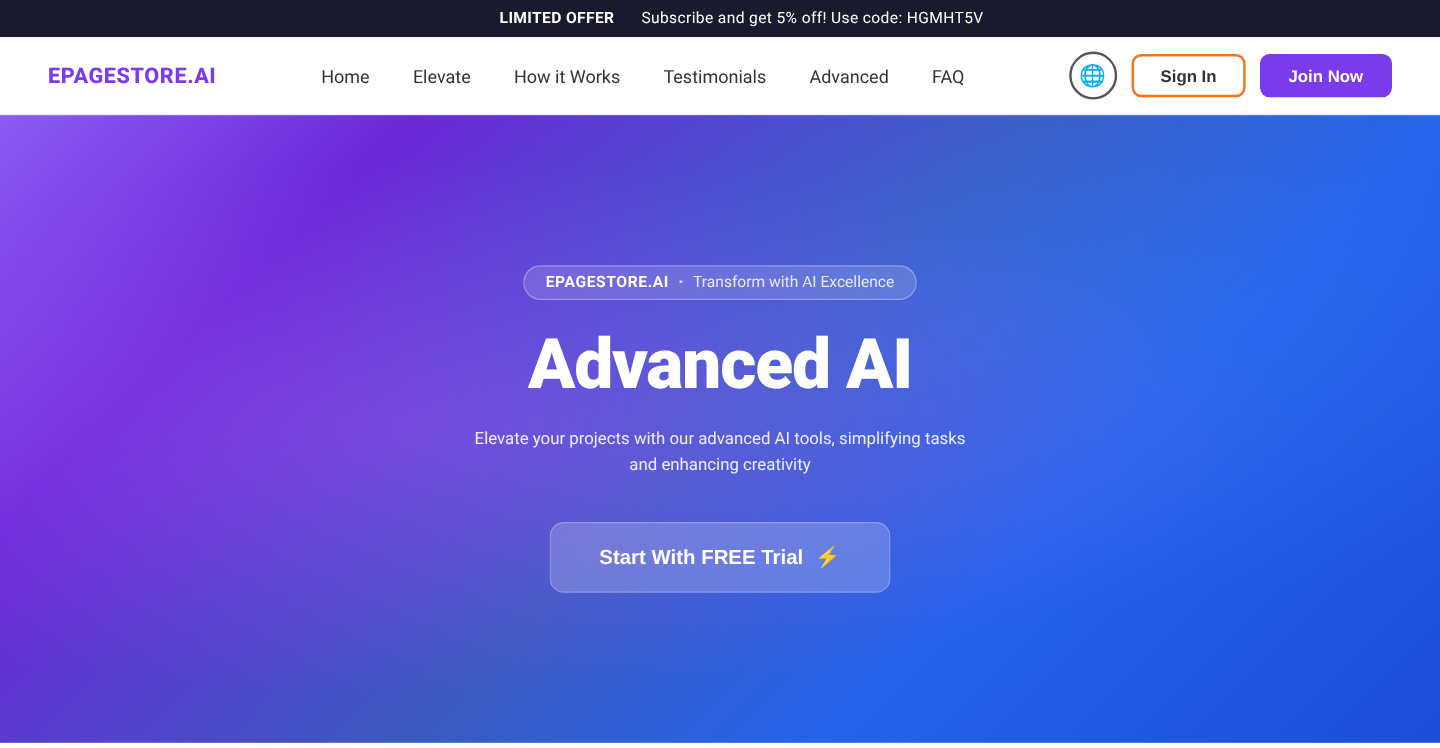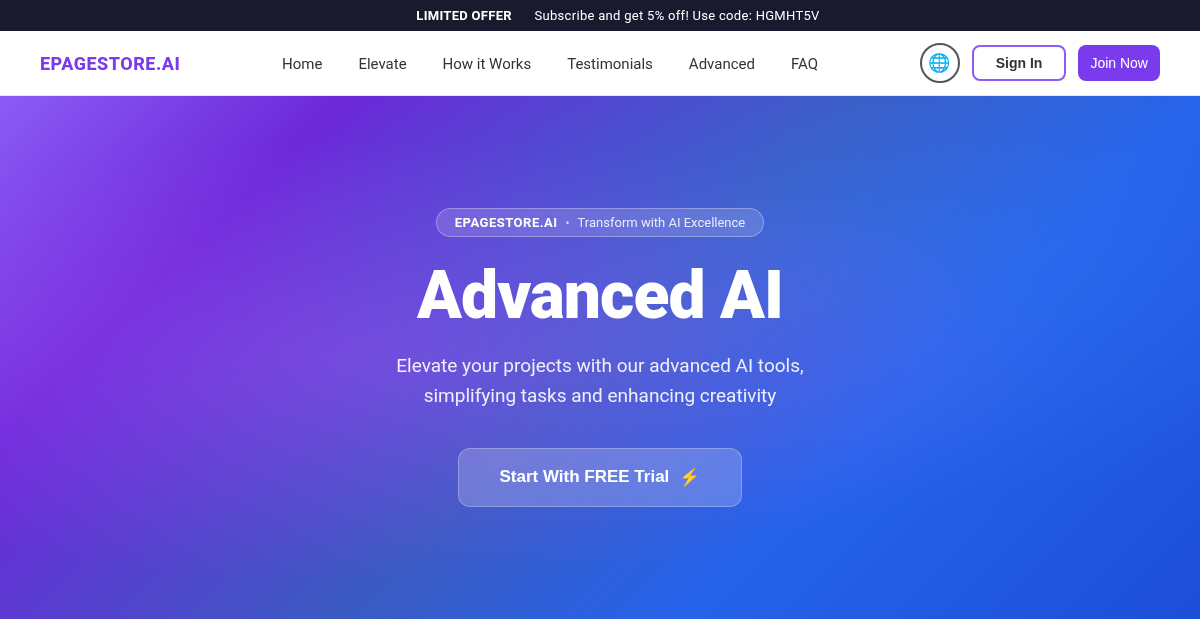--- a/index.html
+++ b/index.html
@@ -80,37 +80,37 @@
       display: flex;
       align-items: center;
       justify-content: center;
       cursor: pointer;
       color: #555;
       font-size: 18px;
     }
 
     .sign-in-btn {
       background: transparent;
-      border: 2px solid #8b5cf6;
+      border: 2px solid #f97316;
       color: #333;
       padding: 8px 22px;
       border-radius: 8px;
       font-size: 14px;
       font-weight: 600;
       cursor: pointer;
     }
 
     .join-now-btn {
       background: #7c3aed;
       border: none;
       color: #ffffff;
-      padding: 10px 12px;
+      padding: 10px 24px;
       border-radius: 8px;
       font-size: 14px;
-      font-weight: 400;
+      font-weight: 700;
       cursor: pointer;
     }
 
     
     .hero {
       position: relative;
       height: calc(623px - 35px - 65px);
       background: linear-gradient(135deg, #8b5cf6 0%, #6d28d9 20%, #3b5bc2 50%, #2563eb 70%, #1d4ed8 100%);
       display: flex;
       flex-direction: column;
@@ -155,32 +155,32 @@
       font-size: 12px;
     }
 
     .hero-badge-text {
       color: rgba(255,255,255,0.85);
       font-size: 13px;
       text-align: center;
     }
 
     .hero-title {
-      font-size: 66px;
+      font-size: 58px;
       font-weight: 900;
       color: #ffffff;
       line-height: 1.05;
       margin-bottom: 20px;
       position: relative;
       z-index: 1;
       letter-spacing: -1px;
     }
 
     .hero-subtitle {
-      font-size: 19px;
+      font-size: 14px;
       color: rgba(255,255,255,0.9);
       line-height: 1.6;
       max-width: 420px;
       margin-bottom: 36px;
       position: relative;
       z-index: 1;
     }
 
     .hero-cta {
       background: rgba(255,255,255,0.2);

